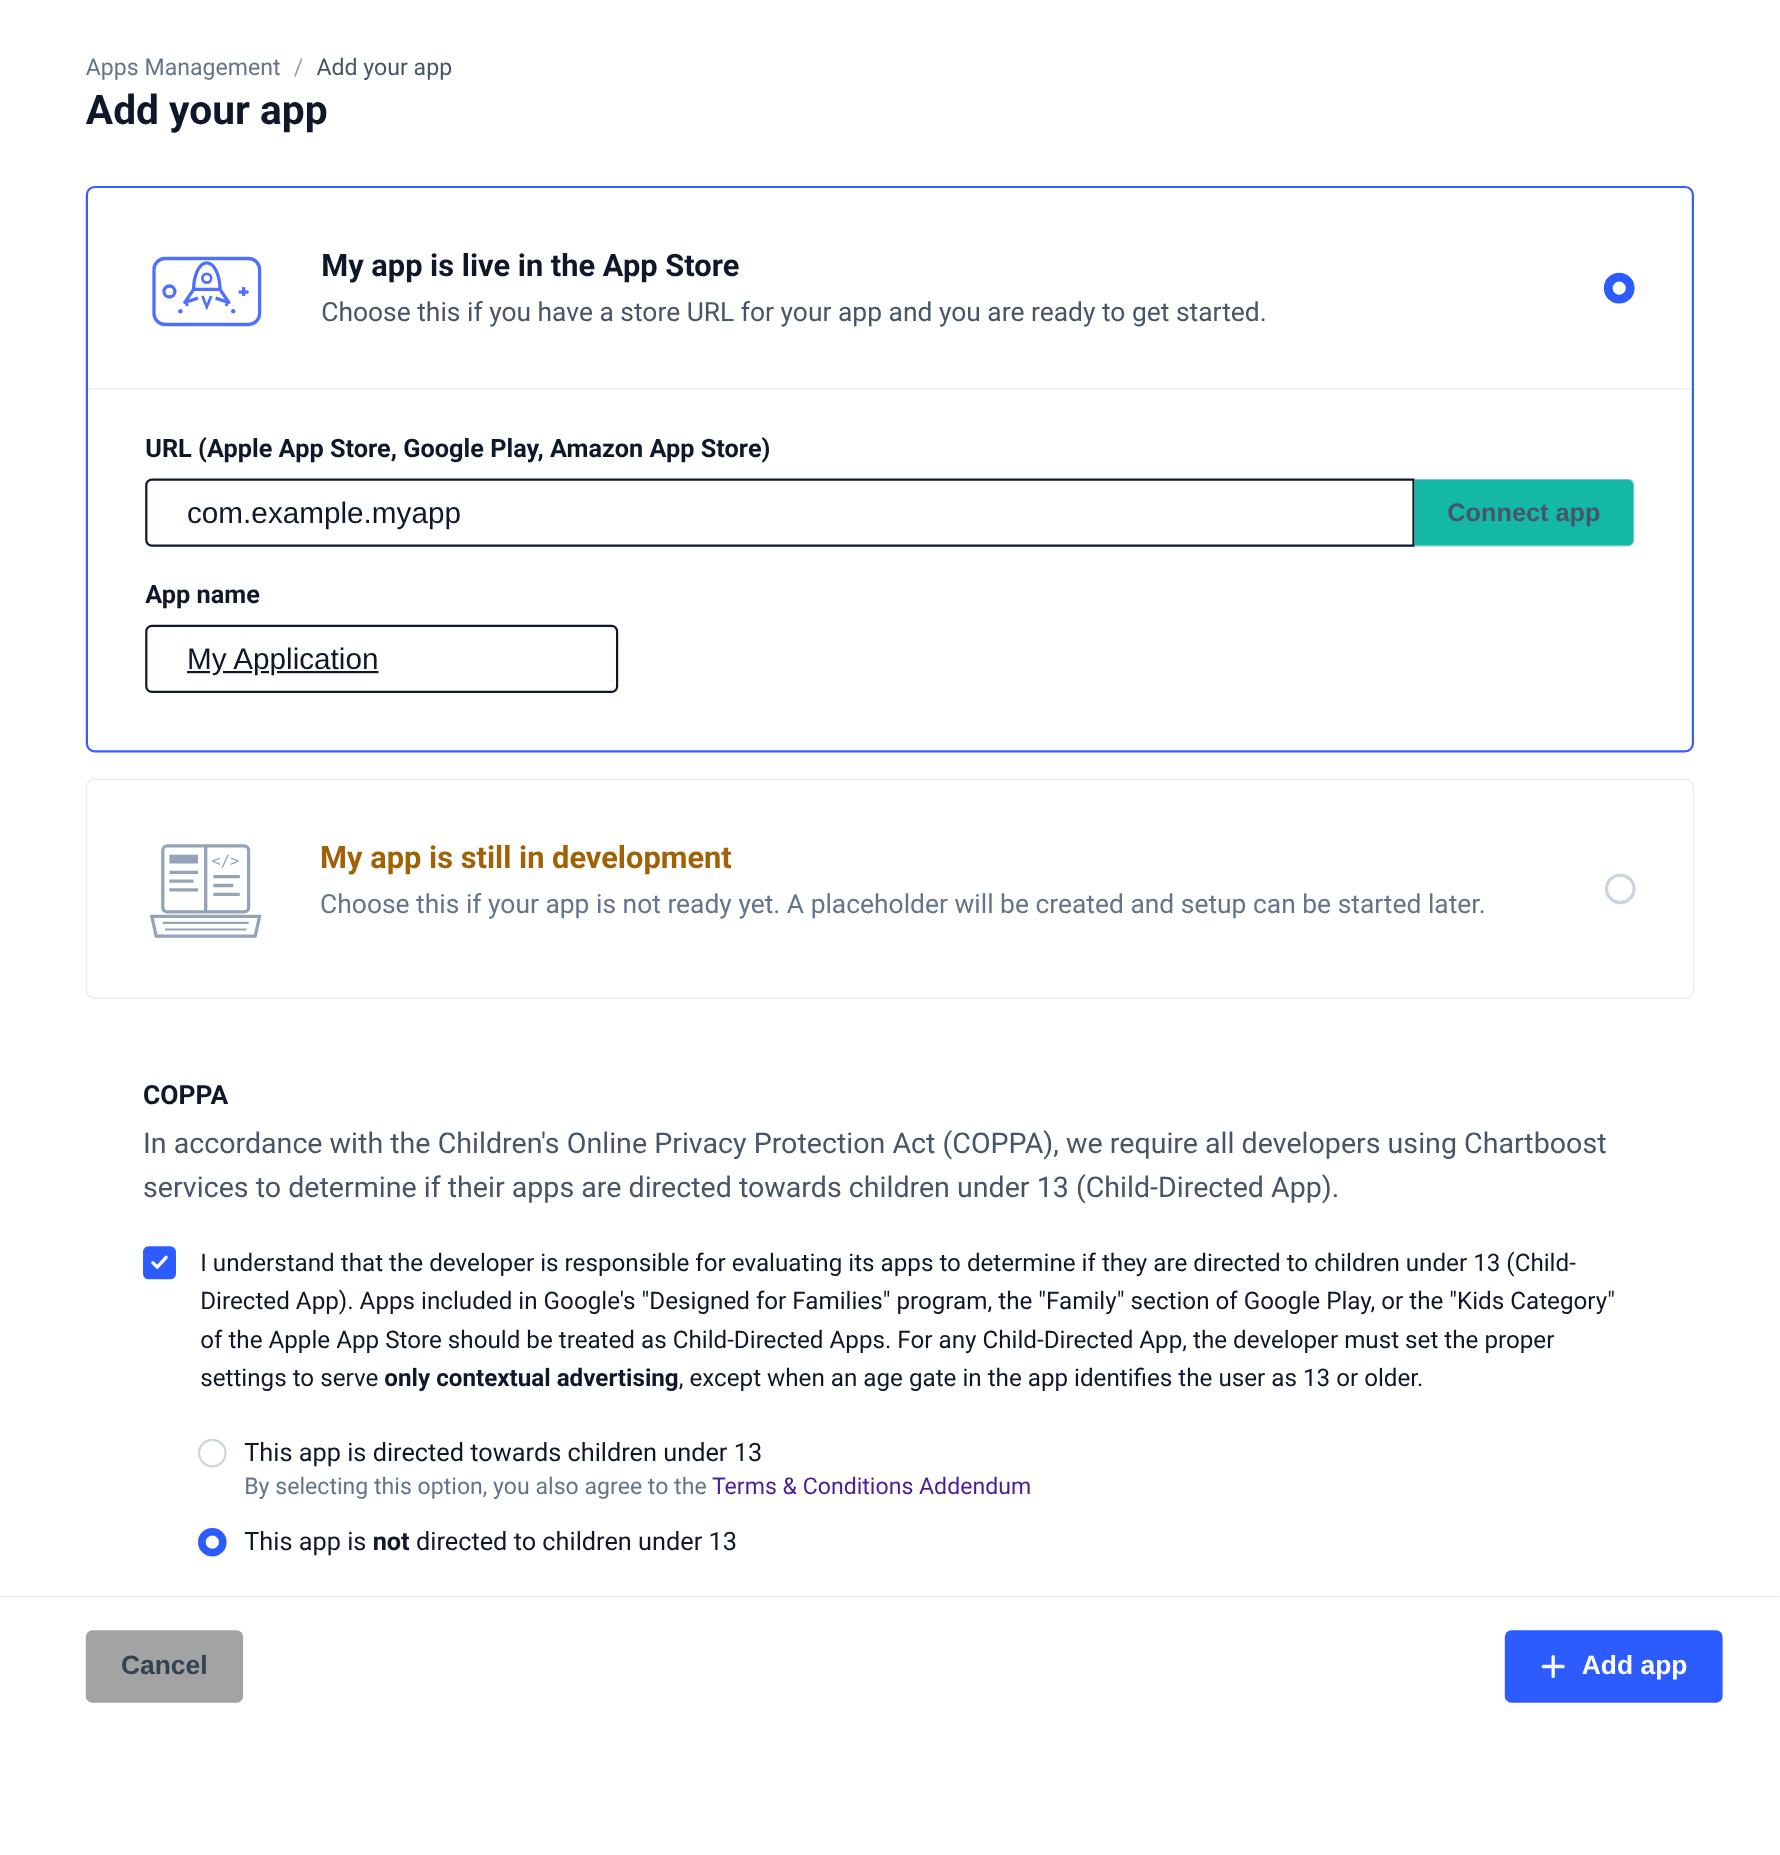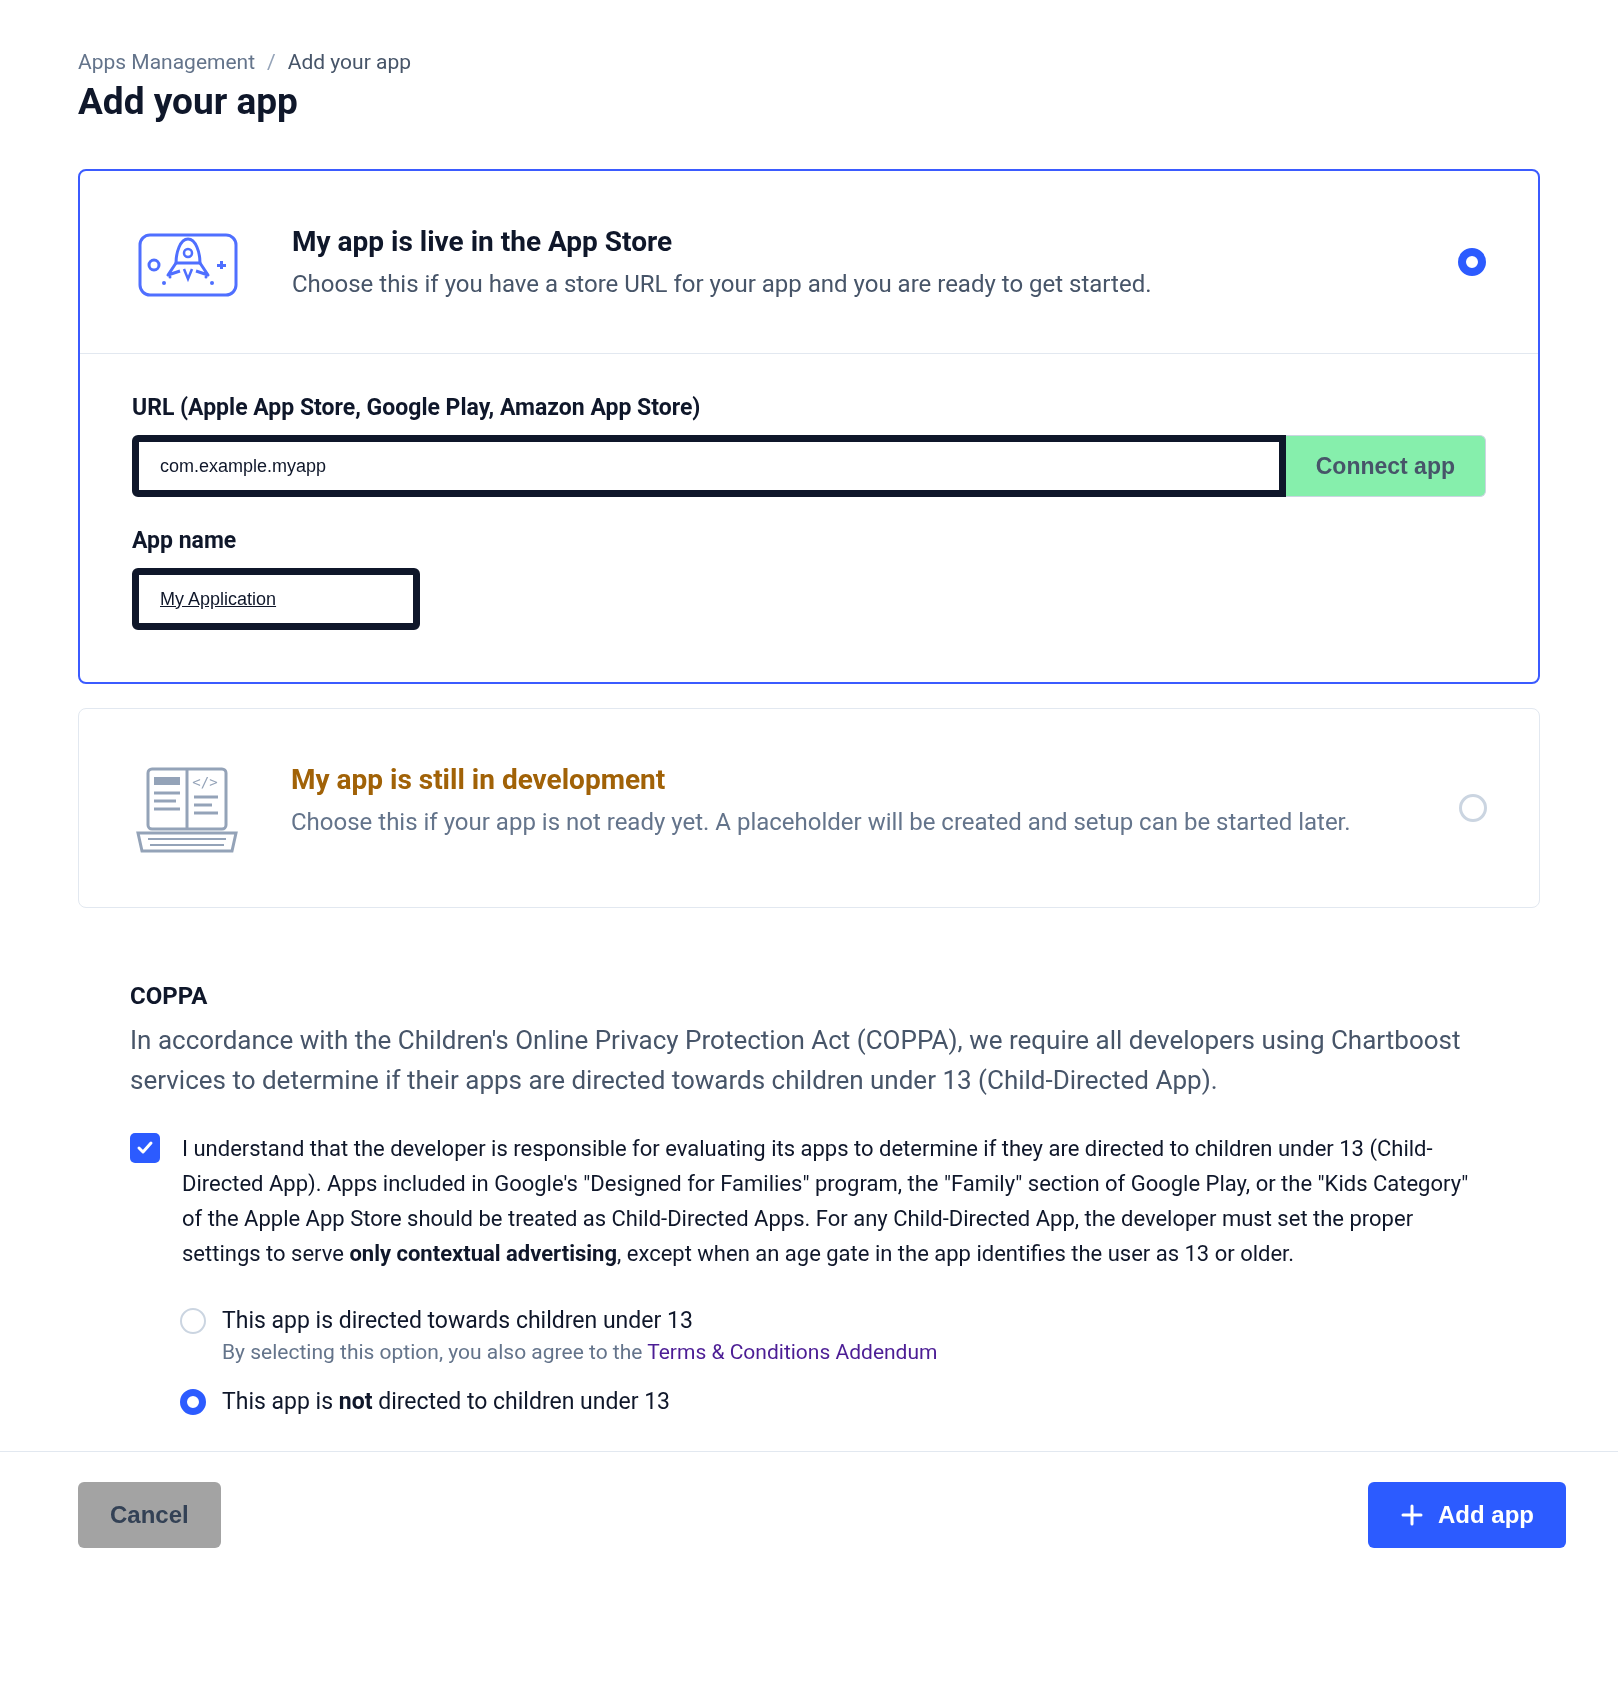--- a/index.html
+++ b/index.html
@@ -94,33 +94,33 @@
     display: block;
   }
   .input-row {
     display: flex;
     gap: 0;
     margin-bottom: 30px;
   }
   .text-input {
     flex: 1;
     height: 62px;
-    border: 7px solid #0f172a;
+    border: 2px solid #0f172a;
     border-radius: 6px 0 0 6px;
-    padding: 0 21px;
-    font-size: 18px;
+    padding: 0 36px;
+    font-size: 27px;
     color: #0f172a;
     background: #fff;
     outline: none;
   }
   .text-input.solo { border-radius: 6px; text-decoration: underline; }
   .connect-btn {
     height: 62px;
     padding: 0 30px;
-    background: #86efac;
+    background: #14b8a6;
     border: 1px solid #cbd5e1;
     border-left: none;
     border-radius: 0 6px 6px 0;
     font-size: 23px;
     font-weight: 600;
     color: #475569;
     cursor: pointer;
   }
   .coppa-section {
     padding: 50px 52px 30px 52px;

